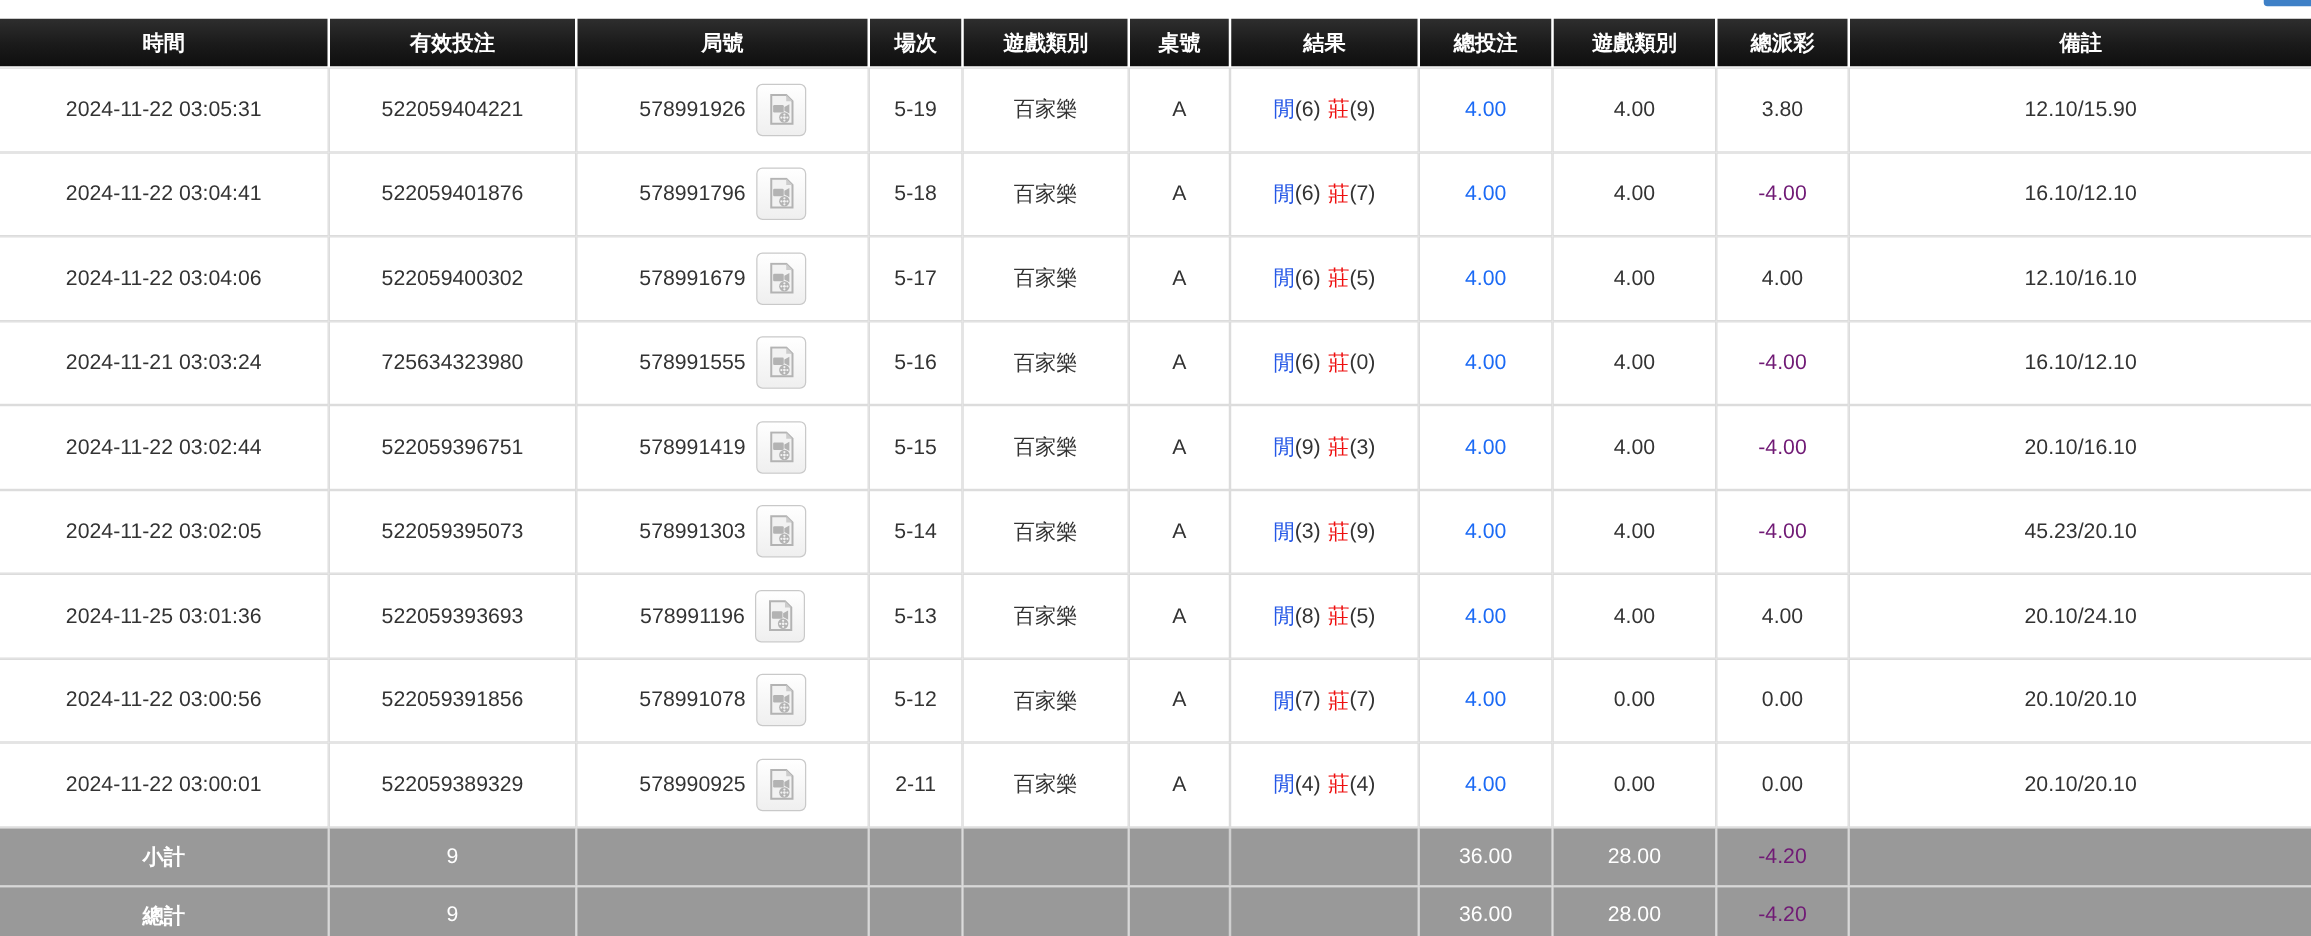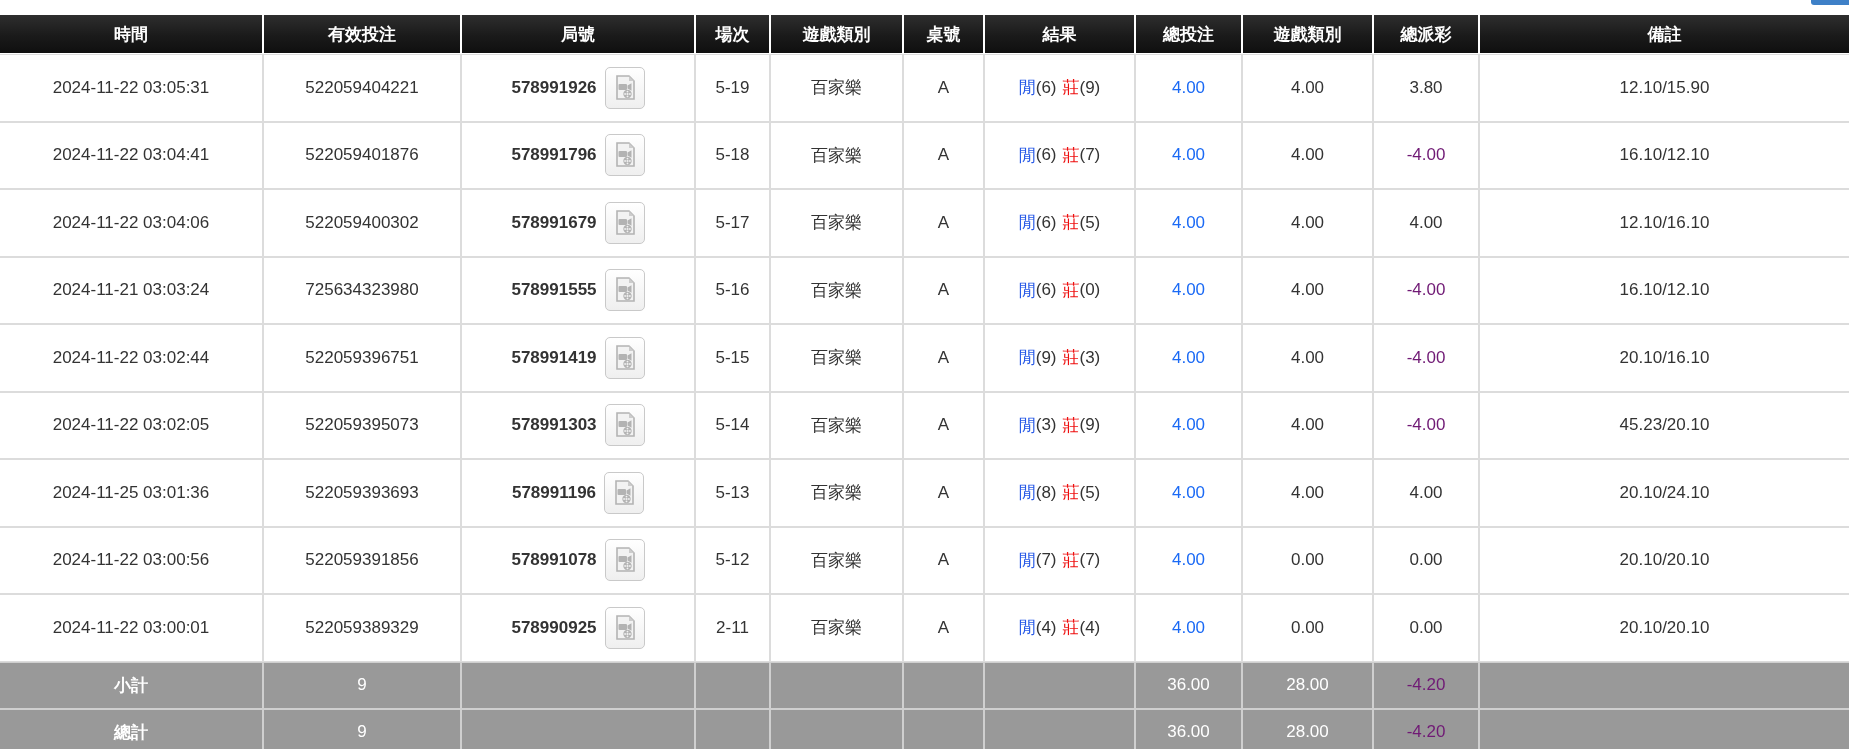--- a/index.html
+++ b/index.html
@@ -39,21 +39,21 @@
   }
   .ft {
     background: #999999; color: #ffffff;
     box-shadow: 0 0 0 1px #cfcfcf;
   }
   .ft.lbl { font-weight: 700; }
   .amount { color: #1b6af5; }
   .player { color: #2457e6; }
   .banker { color: #ee0f0f; margin-left: 6px; }
   .neg { color: #701a75; }
-  .cell-round { gap: 8px; font-weight: bold; }
+  .cell-round { gap: 8px; }
   .replay-btn {
     width: 40px; height: 42px;
     border: 1px solid #c9c9c9; border-radius: 5px;
     background: linear-gradient(180deg, #ffffff, #efefef);
     display: flex; align-items: center; justify-content: center;
     cursor: pointer; padding: 0;
   }
   .replay-btn svg { display: block; }
 </style>
 </head>

